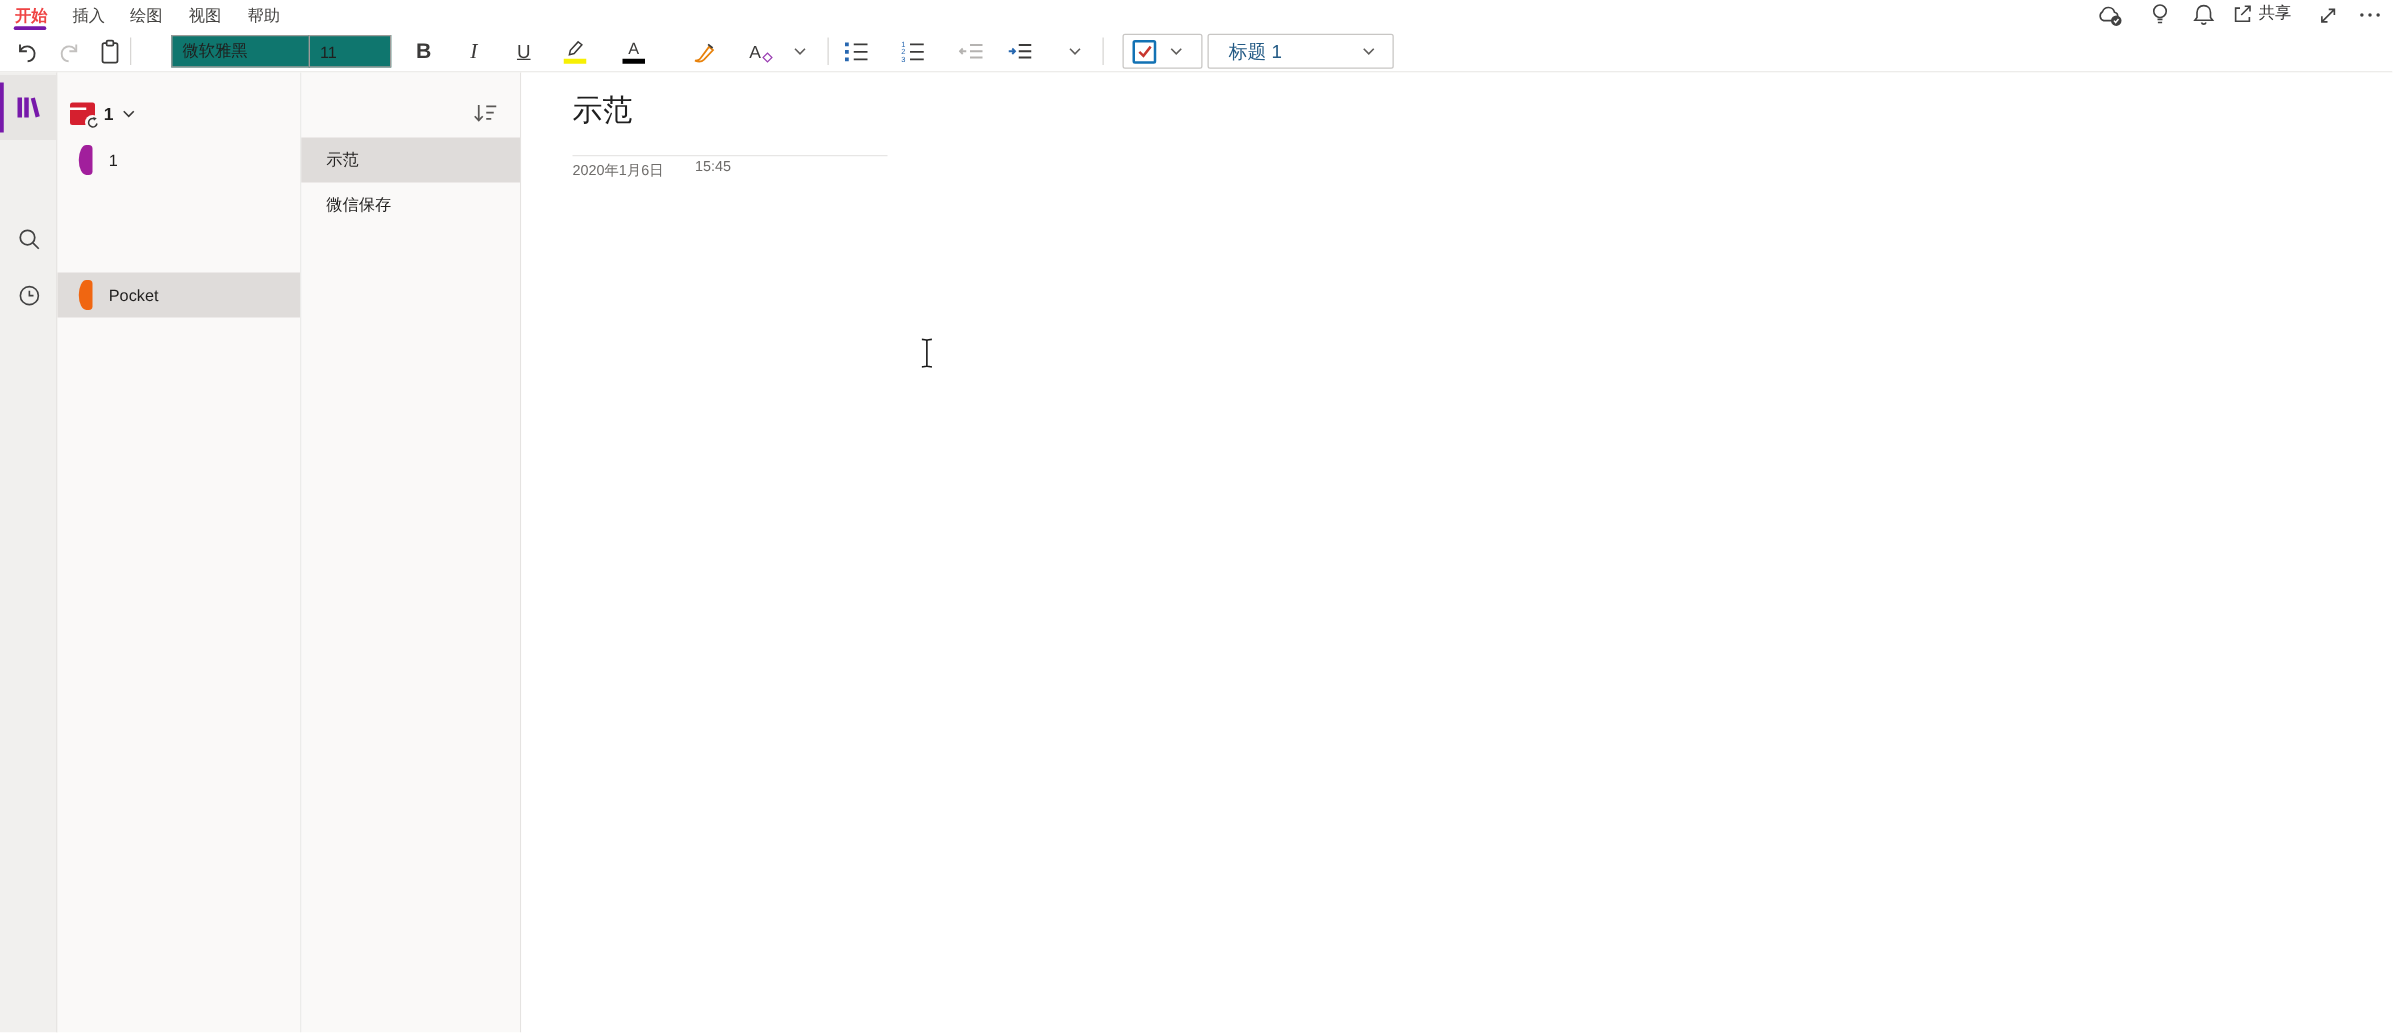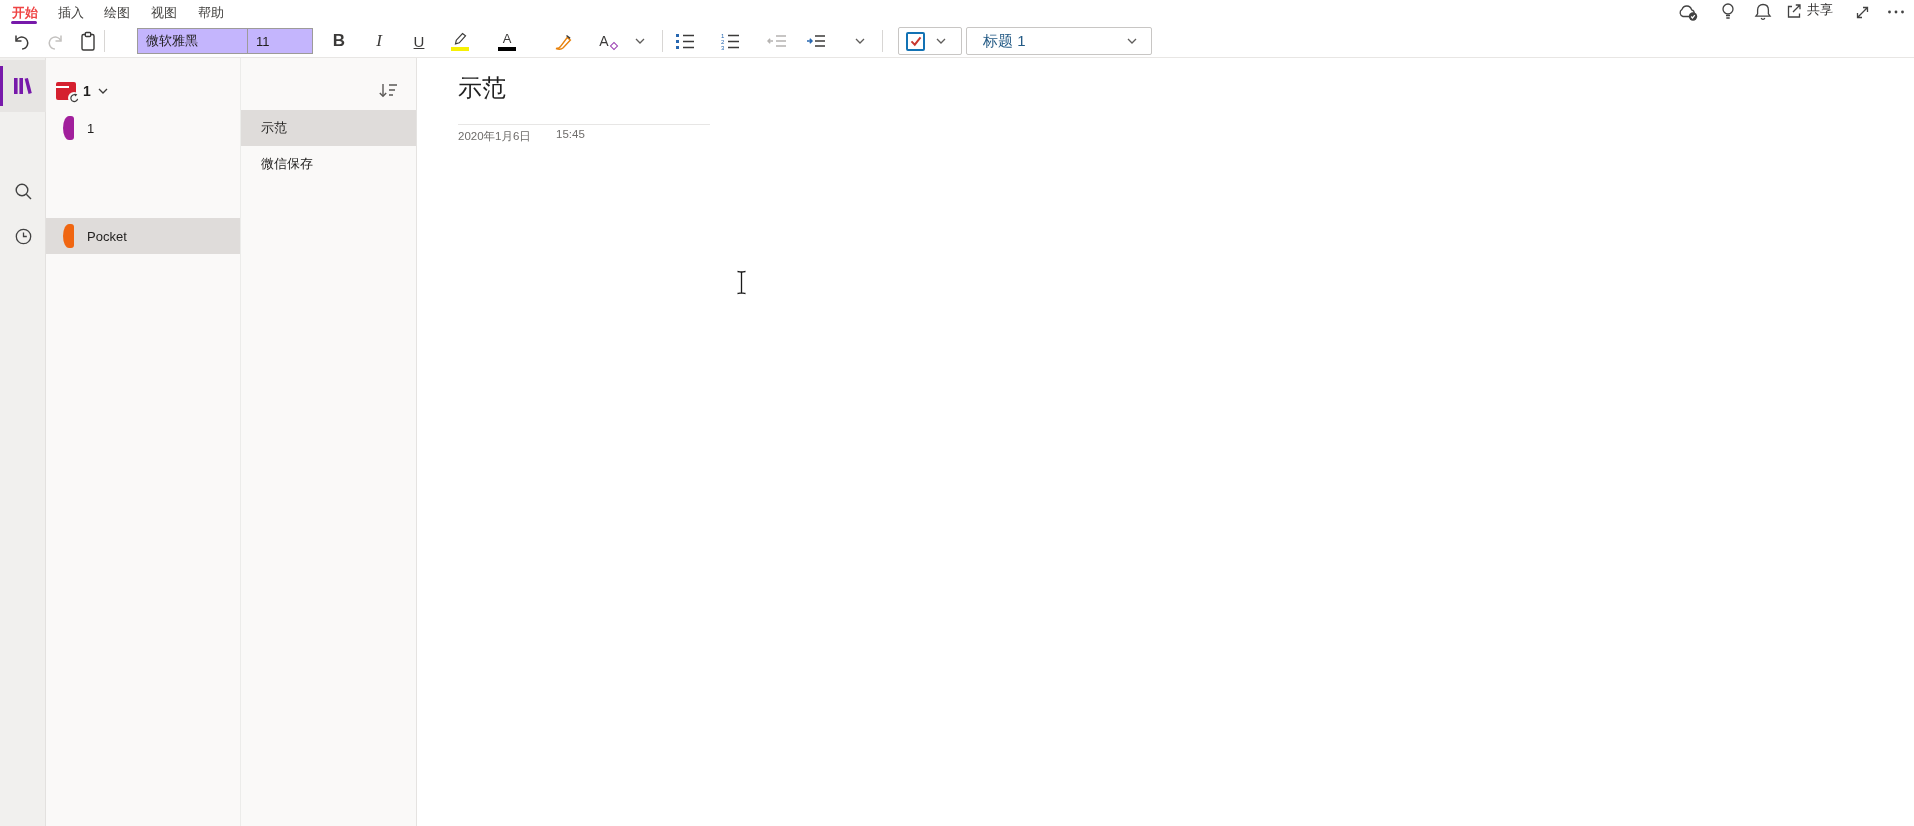--- a/index.html
+++ b/index.html
@@ -13,21 +13,21 @@
   .menu-item.active { font-weight:bold; color:#ef4444; }
   .menu-underline { position:absolute; top:21px; height:3px; width:26px; border-radius:2px; }
   .mb-icon { position:absolute; top:1px; width:24px; height:22px; display:flex; align-items:center; justify-content:center; }
   .share-group { position:absolute; top:1px; height:22px; display:flex; gap:4px; }
   .share-label { font-size:13px; color:#323130; }
 
   
   .toolbar { position:absolute; left:0; top:25px; width:1914px; height:33px; background:#fff; border-bottom:1px solid #e8e6e4; }
   .tbtn { position:absolute; top:1px; width:30px; height:30px; display:flex; flex-direction:column; align-items:center; justify-content:center; border-radius:2px; }
   .vsep { position:absolute; top:5px; height:22px; width:1px; background:#d8d6d4; }
-  .tb-input { position:absolute; top:3px; height:26px; border:1px solid #9d9b99; background:#c4b5fd; font-size:13px; padding-left:8px; color:#201f1e; font-family:"Liberation Sans", sans-serif; outline:none; }
+  .tb-input { position:absolute; top:3px; height:26px; border:1px solid #9d9b99; background:#0f766e; font-size:13px; padding-left:8px; color:#201f1e; font-family:"Liberation Sans", sans-serif; outline:none; }
   .glyphB { font-weight:bold; font-size:17px; color:#3b3a39; }
   .glyphI { font-style:italic; font-family:"Liberation Serif", serif; font-size:17px; color:#3b3a39; }
   .glyphU { font-size:15px; text-decoration:underline; color:#3b3a39; }
   .colorbar { width:18px; height:4px; margin-top:1px; }
   .combo { position:absolute; top:2px; height:28px; border:1px solid #c8c6c4; background:#fff; border-radius:2px; display:flex; align-items:center; }
   .todo-box { width:19px; height:19px; border:2px solid #1272b4; border-radius:2px; display:flex; align-items:center; justify-content:center; background:#fff; }
   .style-text { font-size:15px; color:#235a85; }
   .adiamond { position:relative; font-size:14px; color:#3b3a39; }
   .adiamond .dia { position:absolute; right:-8px; bottom:0; width:6px; height:6px; border:1.5px solid #9b3fb3; transform:rotate(45deg); background:#fff; }
 
@@ -213,21 +213,21 @@
       <div class="todo-box" style="margin-left:7px;">
         <svg width="14" height="14" viewBox="0 0 17 17">
           <polyline points="3,9 7,13 14,4" fill="none" stroke="#c8372f" stroke-width="2.4"></polyline>
         </svg>
       </div>
       <svg width="10" height="7" viewBox="0 0 10 7" style="margin-left:11px;">
         <polyline points="1,1 5,5 9,1" fill="none" stroke="#5f5d5b" stroke-width="1.3"></polyline>
       </svg>
     </div>
 
-    <div class="combo" style="left:966px; width:186px;">
+    <div class="combo" style="left:966px; width:149px;">
       <span class="style-text" style="margin-left:16px;">标题 1</span>
       <svg width="10" height="7" viewBox="0 0 10 7" style="position:absolute; right:14px;">
         <polyline points="1,1 5,5 9,1" fill="none" stroke="#5f5d5b" stroke-width="1.3"></polyline>
       </svg>
     </div>
   </div>
 
   <div class="rail">
     <div class="rail-item rail-sel" style="top:2px; height:52px;">
       <div class="rail-bar" style="background: rgb(119, 25, 170);"></div>

